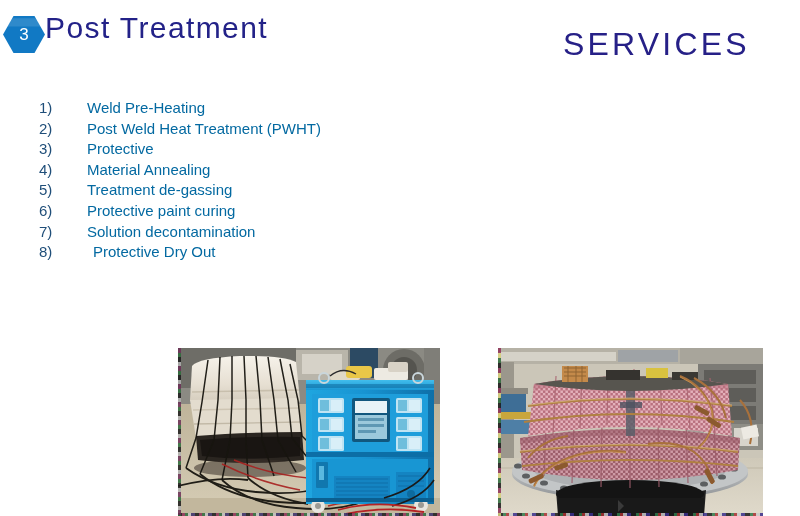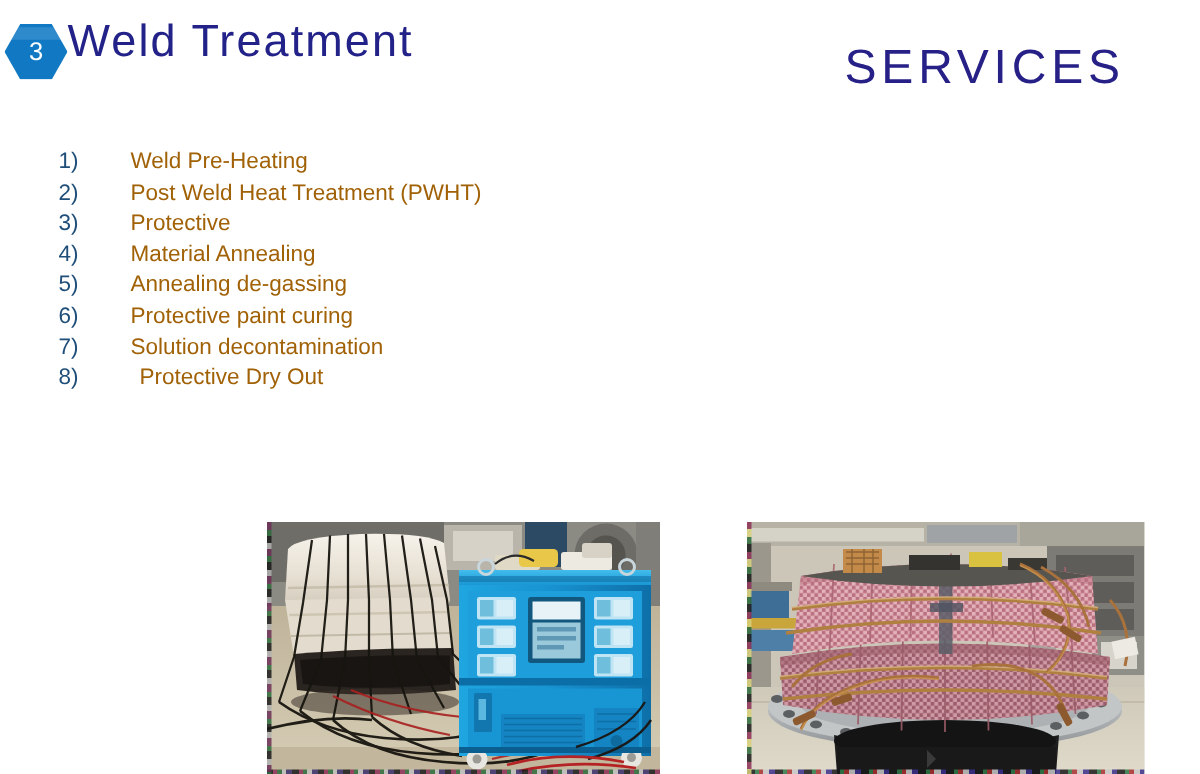--- a/index.html
+++ b/index.html
@@ -102,21 +102,21 @@
     white-space: nowrap;
   }
   .list-marker {
     width: 48px;
     margin-left: 39px;
     flex: 0 0 auto;
     color: #1F4E79;
   }
   .list-text {
     flex: 0 0 auto;
-    color: #a16207;
+    color: #0369a1;
     text-align: center;
   }
   .list-row.extra-indent .list-text {
     padding-left: 6px;
   }
 
   
   .photo {
     position: absolute;
     overflow: hidden;
@@ -158,21 +158,21 @@
 <div id="slide">
 
   <div id="slide-header">
 
     <div id="section-badge">
       <div class="hex"></div>
       <div class="hex-highlight"></div>
       <div class="badge-num">3</div>
     </div>
 
-    <div id="slide-title">Weld  Treatment</div>
+    <div id="slide-title">Post  Treatment</div>
 
     <div id="services-label">SERVICES</div>
   </div>
 
   <div id="services-list">
       <div class="list-row">
         <span class="list-marker">1)</span>
         <span class="list-text">Weld Pre-Heating</span>
       </div>
       <div class="list-row">
@@ -182,21 +182,21 @@
       <div class="list-row">
         <span class="list-marker">3)</span>
         <span class="list-text">Protective</span>
       </div>
       <div class="list-row">
         <span class="list-marker">4)</span>
         <span class="list-text">Material Annealing</span>
       </div>
       <div class="list-row">
         <span class="list-marker">5)</span>
-        <span class="list-text">Annealing de-gassing</span>
+        <span class="list-text">Treatment de-gassing</span>
       </div>
       <div class="list-row">
         <span class="list-marker">6)</span>
         <span class="list-text">Protective paint curing</span>
       </div>
       <div class="list-row">
         <span class="list-marker">7)</span>
         <span class="list-text">Solution decontamination</span>
       </div>
       <div class="list-row extra-indent">

